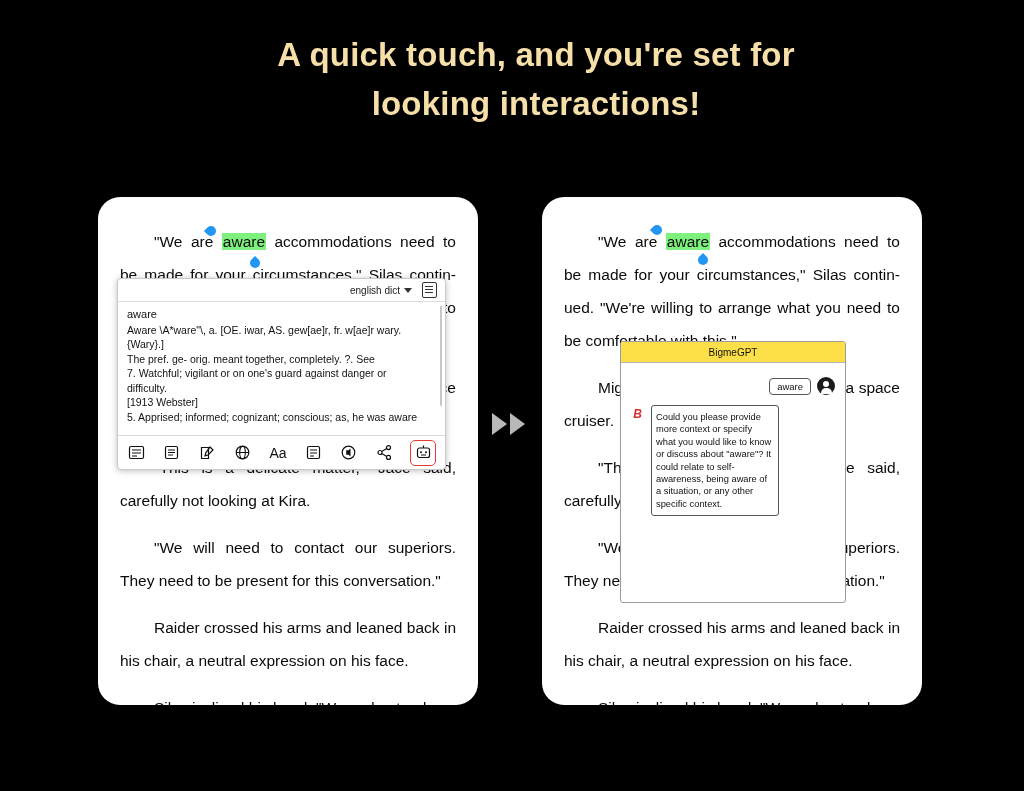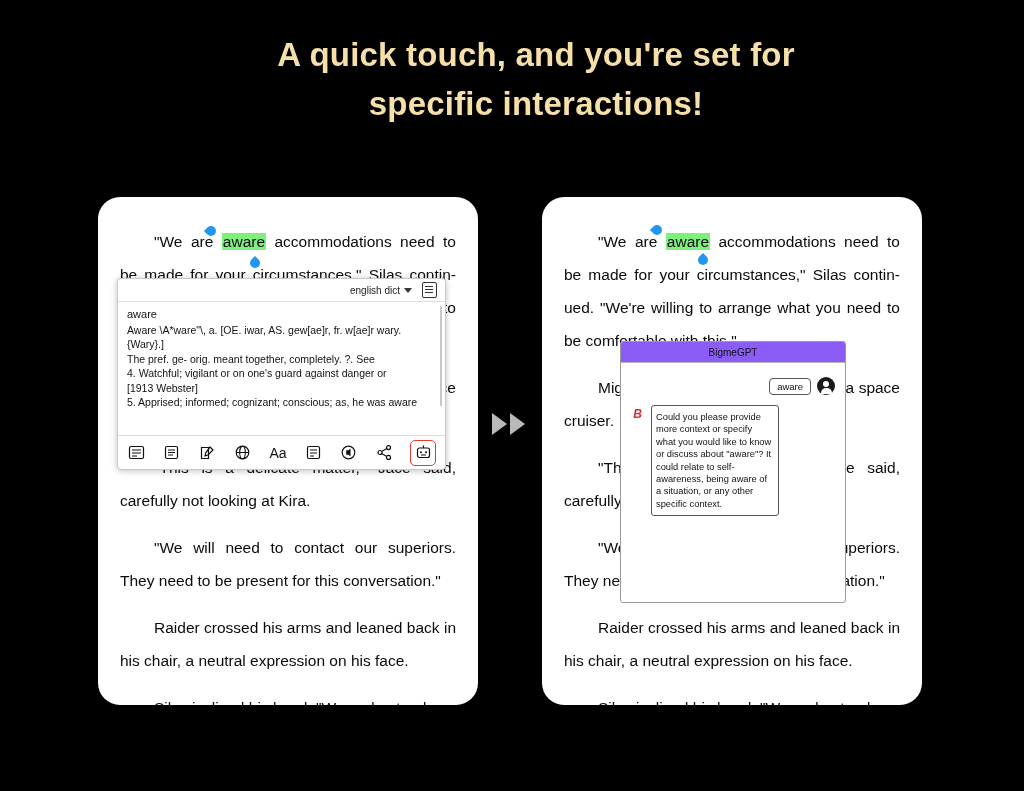--- a/index.html
+++ b/index.html
@@ -202,21 +202,21 @@
     width: 226px;
     height: 262px;
     background: #ffffff;
     border: 1px solid #9a9a9a;
     border-radius: 3px;
     box-sizing: border-box;
     overflow: hidden;
   }
   #gpt-panel .gpt-head {
     height: 20px;
-    background: #8b5cf6;
+    background: #fde047;
     border-bottom: 1px solid #b5b5b5;
     display: flex;
     align-items: center;
     justify-content: center;
     font-size: 10px;
     color: #111;
   }
   .gpt-userrow {
     display: flex;
     align-items: center;
@@ -283,21 +283,21 @@
     width: 128px;
     box-sizing: border-box;
     background: #fff;
   }
 </style>
 </head>
 <body>
 
 <div class="headline">
   <span class="line">A quick touch, and you're set for</span>
-  <span class="line">specific interactions!</span>
+  <span class="line">looking interactions!</span>
 </div>
 
 <div class="device" id="device-left">
 
   <div class="page-text">
     <p class="para">
       <span>"We are </span><span class="hl">aware</span><span> accommodations need to be made for your circumstances," Silas contin­ued. "We're willing to arrange what you need to be comfortable with this."</span>
     </p>
     <p class="para">Might be that these folks are driven a space cruiser.</p>
     <p class="para">"This is a delicate matter," Jace said, carefully not looking at Kira.</p>
@@ -314,21 +314,22 @@
       <span class="spacer"></span>
       <span class="dict-src">english dict</span>
       <span class="caret"></span>
       <span class="book-icon"></span>
     </div>
     <div class="dict-body">
       <div class="dict-word">aware</div>
       <p class="dict-line">Aware \A*ware"\, a. [OE. iwar, AS. gew[ae]r, fr. w[ae]r wary.</p>
       <p class="dict-line">{Wary}.]</p>
       <p class="dict-line">The pref. ge- orig. meant together, completely. ?. See</p>
-      <p class="dict-line">4. Watchful; vigilant or on one's guard against danger or</p>
+      <p class="dict-line">7. Watchful; vigilant or on one's guard against danger or</p>
+      <p class="dict-line">difficulty.</p>
       <p class="dict-line">[1913 Webster]</p>
       <p class="dict-line">5. Apprised; informed; cognizant; conscious; as, he was aware</p>
       <div class="dict-scroll"></div>
     </div>
     <div id="dict-toolbar">
       <span class="tb-icon">
         <svg width="17" height="17" viewBox="0 0 17 17">
             <rect x="1.5" y="2.5" width="14" height="12" rx="1.5" fill="none" stroke="#111" stroke-width="1.2"></rect>
             <line x1="4" y1="6" x2="13" y2="6" stroke="#111" stroke-width="1.1"></line>
             <line x1="4" y1="9" x2="13" y2="9" stroke="#111" stroke-width="1.1"></line>

